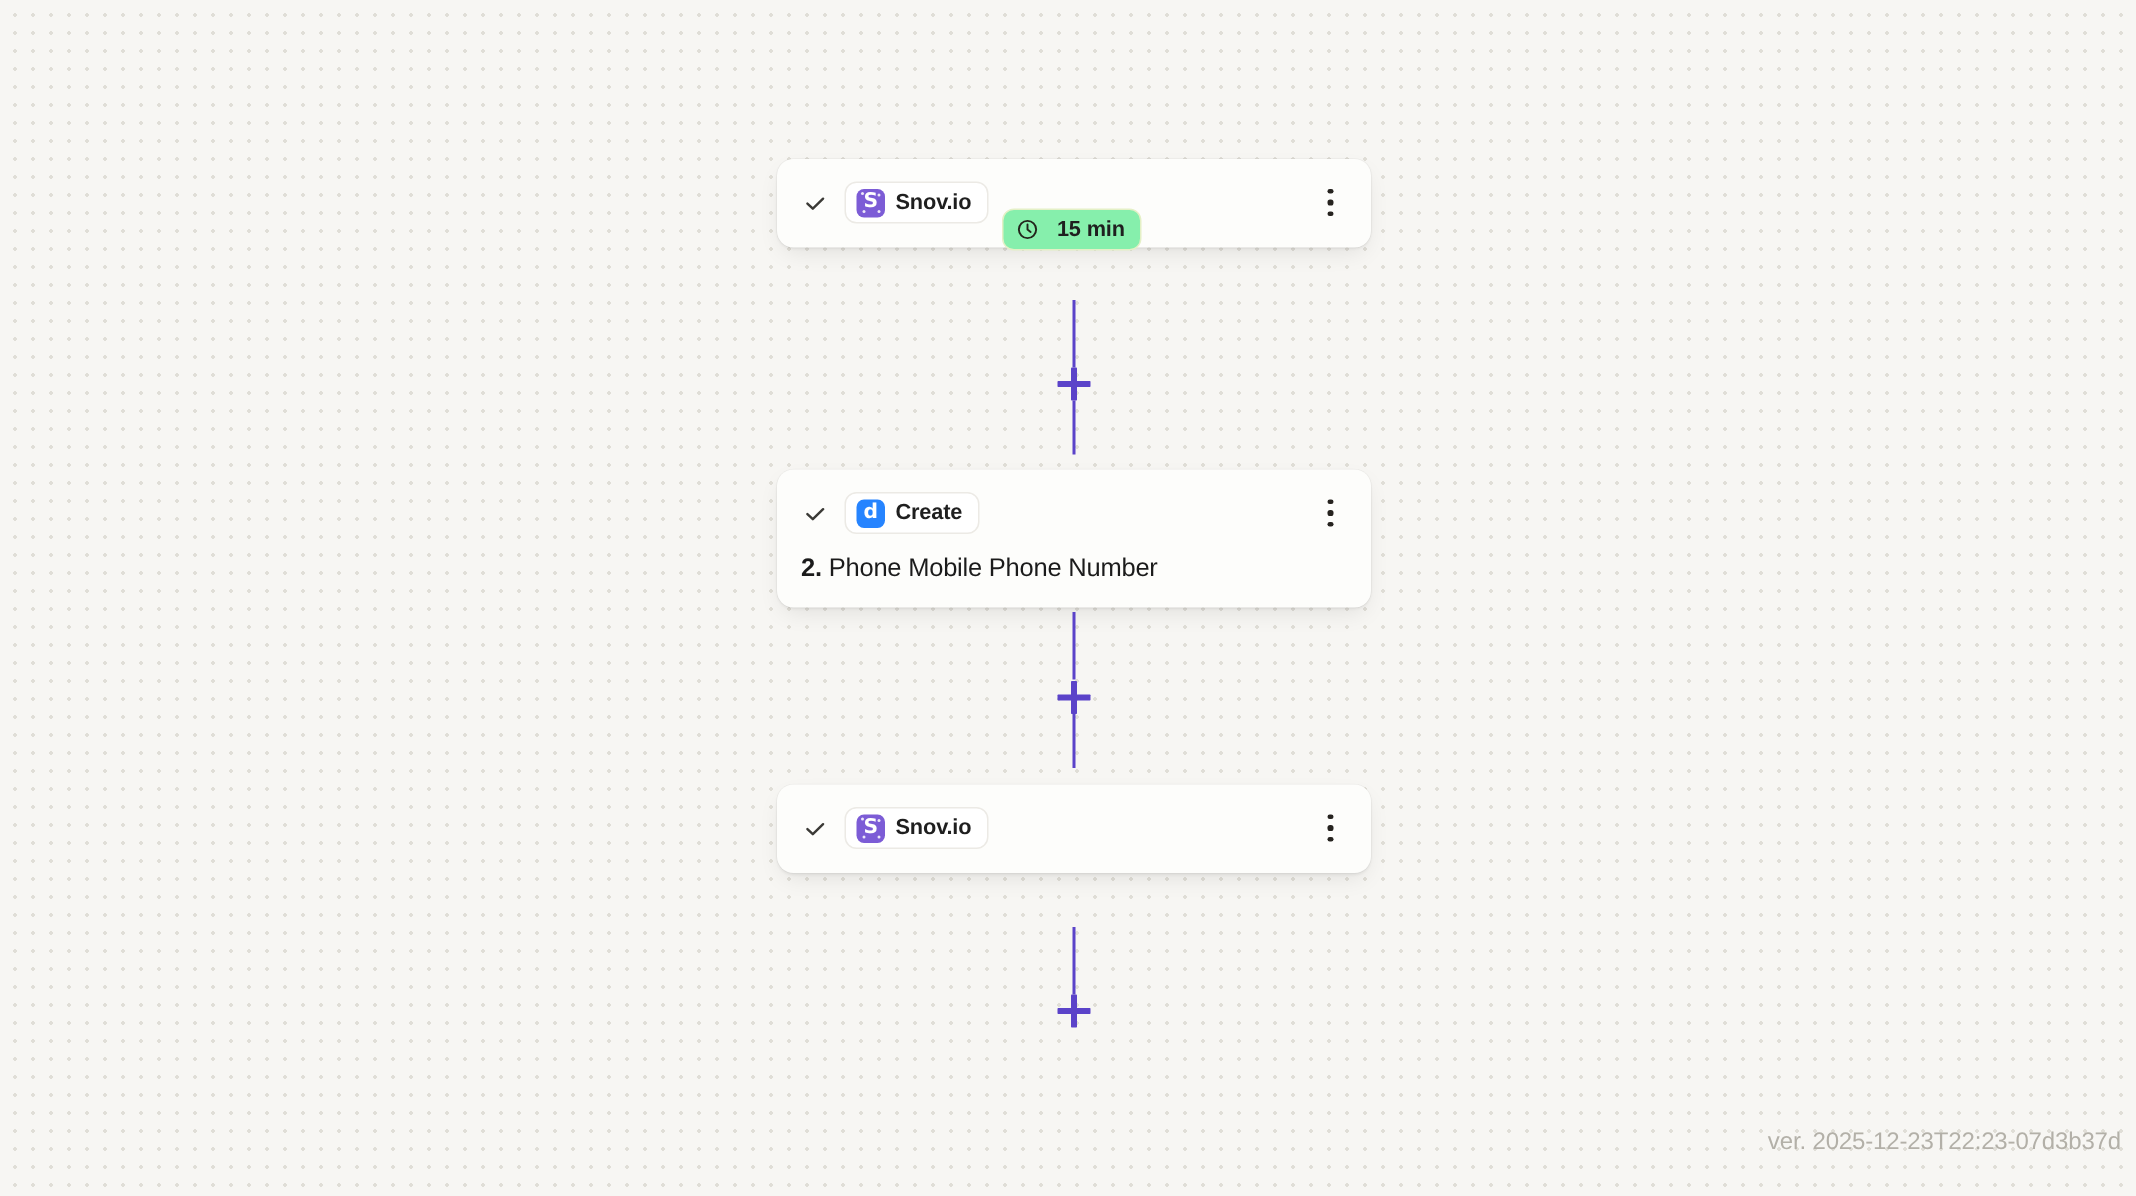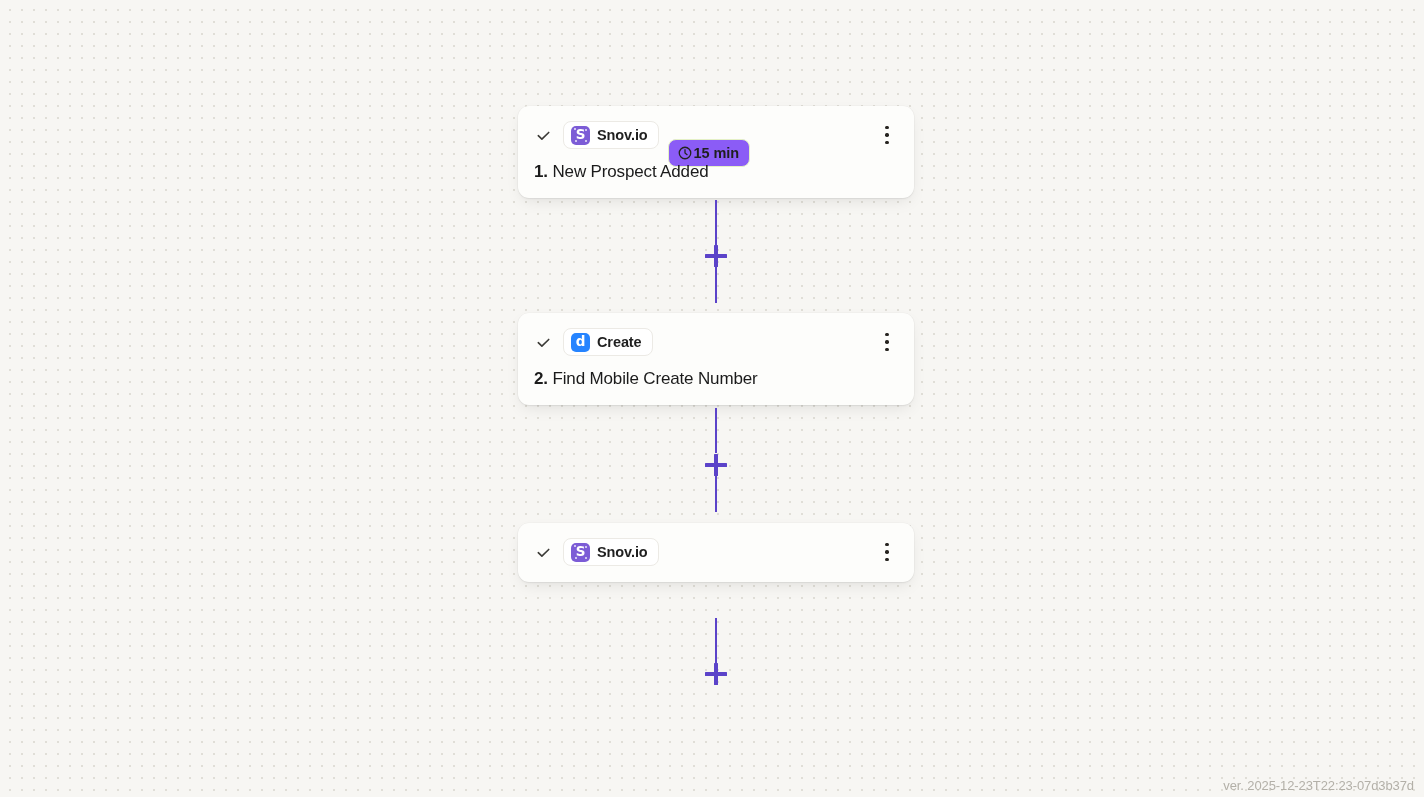--- a/index.html
+++ b/index.html
@@ -65,24 +65,24 @@
     background: #ffffff;
     border: 1px solid #eceae5;
     font-size: 14.5px;
     font-weight: 700;
     color: #1f1f1f;
     letter-spacing: -0.1px;
     white-space: nowrap;
   }
 
   .badge-time {
-    background: #8b5cf6;
+    background: #86efac;
     border: 1px solid #e4f0c6;
     padding: 0 10px 0 8px;
-    gap: 1px;
+    gap: 12px;
     margin-top: 35px;
   }
 
   .app-logo {
     width: 19px;
     height: 19px;
     border-radius: 5px;
     flex: 0 0 auto;
     position: relative;
     display: flex;
@@ -168,22 +168,22 @@
     background: #5b43c9;
     border-radius: 0.5px;
   }
   .plus-btn::before { left: 0; top: 9px; width: 22px; height: 4px; }
   .plus-btn::after  { top: 0; left: 9px; width: 4px;  height: 22px; }
 
   
   #version-label {
     position: absolute;
     right: 10px;
-    bottom: 4px;
-    font-size: 13px;
+    bottom: 26px;
+    font-size: 16px;
     color: #b3b0a8;
     letter-spacing: -0.1px;
     white-space: nowrap;
   }
 </style>
 </head>
 <body>
 
 <div id="flow-canvas">
 
@@ -211,24 +211,20 @@
         </svg>
         <span>15 min</span>
       </span>
 
       <span class="kebab-menu">
         <i></i>
           <i></i>
           <i></i>
       </span>
     </div>
-    <div class="node-title">
-      <span class="step-num">1.</span>
-      <span class="step-label">New Prospect Added</span>
-    </div>
   </div>
 
   <div class="connector" id="c1">
     <div class="conn-line" id="c1l" style="top: 200px; height: 45px;"></div>
     <div class="plus-btn" id="c1p" style="top: 245px;"></div>
     <div class="conn-line" id="c1t" style="top: 267px; height: 36px;"></div>
   </div>
 
   <div class="node" id="n2" style="top: 313px;">
     <div class="node-top">
@@ -244,21 +240,21 @@
       </span>
 
       <span class="kebab-menu">
         <i></i>
           <i></i>
           <i></i>
       </span>
     </div>
     <div class="node-title">
       <span class="step-num">2.</span>
-      <span class="step-label">Find Mobile Create Number</span>
+      <span class="step-label">Phone Mobile Phone Number</span>
     </div>
   </div>
 
   <div class="connector" id="c2">
     <div class="conn-line" id="c2l" style="top: 408px; height: 45px;"></div>
     <div class="plus-btn" id="c2p" style="top: 454px;"></div>
     <div class="conn-line" id="c2t" style="top: 476px; height: 36px;"></div>
   </div>
 
   <div class="node" id="n3" style="top: 523px;">

